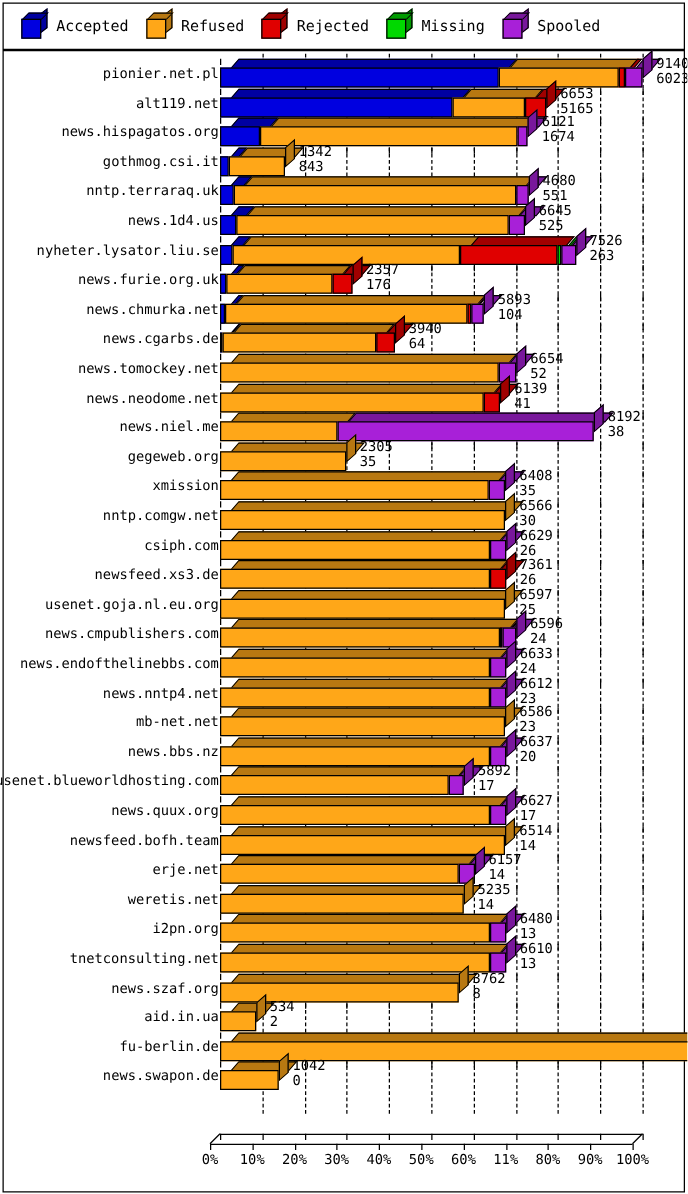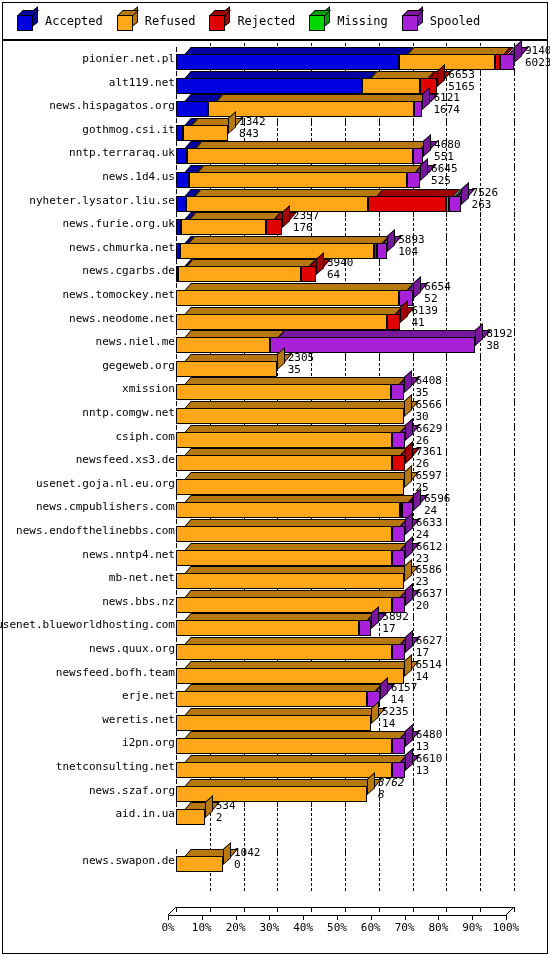--- a/index.html
+++ b/index.html
@@ -128,21 +128,21 @@
         <div class="tick" style="left: 342px;"></div>
         <div class="tick2" style="left: 334px;"></div>
         <div class="xlab" style="left: 314px;">50%</div>
         <div class="grid" style="left: 375.8px;"></div>
         <div class="tick" style="left: 375.8px;"></div>
         <div class="tick2" style="left: 367.8px;"></div>
         <div class="xlab" style="left: 347.8px;">60%</div>
         <div class="grid" style="left: 409.6px;"></div>
         <div class="tick" style="left: 409.6px;"></div>
         <div class="tick2" style="left: 401.6px;"></div>
-        <div class="xlab" style="left: 381.6px;">70%</div>
+        <div class="xlab" style="left: 381.6px;">11%</div>
         <div class="grid" style="left: 443.4px;"></div>
         <div class="tick" style="left: 443.4px;"></div>
         <div class="tick2" style="left: 435.4px;"></div>
         <div class="xlab" style="left: 415.4px;">80%</div>
         <div class="grid" style="left: 477.2px;"></div>
         <div class="tick" style="left: 477.2px;"></div>
         <div class="tick2" style="left: 469.2px;"></div>
         <div class="xlab" style="left: 449.2px;">90%</div>
         <div class="grid" style="left: 511px;"></div>
         <div class="tick" style="left: 511px;"></div>
@@ -892,21 +892,21 @@
           <div class="rtick" style="left: 308.2px;"></div>
           <div class="rtick" style="left: 342px;"></div>
           <div class="rtick" style="left: 375.8px;"></div>
           <div class="rtick" style="left: 409.6px;"></div>
           <div class="rtick" style="left: 443.4px;"></div>
           <div class="rtick" style="left: 477.2px;"></div>
           <div class="rtick" style="left: 511px;"></div>
           <div class="segtop" style="left: 181px; width: 190.97px; background: rgb(184, 120, 17);"></div>
           <div class="seg" style="left: 173px; width: 190.97px; background: rgb(255, 167, 24);"></div>
           <div class="capside" style="left: 363.97px; background: rgb(184, 120, 17);"></div>
-          <div class="vals" style="left: 374.97px; font-style: italic;">
+          <div class="vals" style="left: 374.97px;">
             <span class="v1">3762</span>
             <span class="v2">8</span>
           </div>
         </div>
         <div class="row" style="top: 759px;">
           <div class="rowlabel">aid.in.ua</div>
           <div class="rtick" style="left: 173px;"></div>
           <div class="rtick" style="left: 206.8px;"></div>
           <div class="rtick" style="left: 240.6px;"></div>
           <div class="rtick" style="left: 274.4px;"></div>
@@ -918,20 +918,36 @@
           <div class="rtick" style="left: 477.2px;"></div>
           <div class="rtick" style="left: 511px;"></div>
           <div class="segtop" style="left: 181px; width: 28.73px; background: rgb(184, 120, 17);"></div>
           <div class="seg" style="left: 173px; width: 28.73px; background: rgb(255, 167, 24);"></div>
           <div class="capside" style="left: 201.73px; background: rgb(184, 120, 17);"></div>
           <div class="vals" style="left: 212.73px;">
             <span class="v1">534</span>
             <span class="v2">2</span>
           </div>
         </div>
+        <div class="row" style="top: 783px;">
+          <div class="rowlabel">fu-berlin.de</div>
+          <div class="rtick" style="left: 173px;"></div>
+          <div class="rtick" style="left: 206.8px;"></div>
+          <div class="rtick" style="left: 240.6px;"></div>
+          <div class="rtick" style="left: 274.4px;"></div>
+          <div class="rtick" style="left: 308.2px;"></div>
+          <div class="rtick" style="left: 342px;"></div>
+          <div class="rtick" style="left: 375.8px;"></div>
+          <div class="rtick" style="left: 409.6px;"></div>
+          <div class="rtick" style="left: 443.4px;"></div>
+          <div class="rtick" style="left: 477.2px;"></div>
+          <div class="rtick" style="left: 511px;"></div>
+          <div class="segtop" style="left: 181px; width: 395.46px; background: rgb(184, 120, 17);"></div>
+          <div class="seg" style="left: 173px; width: 395.46px; background: rgb(255, 167, 24);"></div>
+        </div>
         <div class="row" style="top: 806px;">
           <div class="rowlabel">news.swapon.de</div>
           <div class="rtick" style="left: 173px;"></div>
           <div class="rtick" style="left: 206.8px;"></div>
           <div class="rtick" style="left: 240.6px;"></div>
           <div class="rtick" style="left: 274.4px;"></div>
           <div class="rtick" style="left: 308.2px;"></div>
           <div class="rtick" style="left: 342px;"></div>
           <div class="rtick" style="left: 375.8px;"></div>
           <div class="rtick" style="left: 409.6px;"></div>

